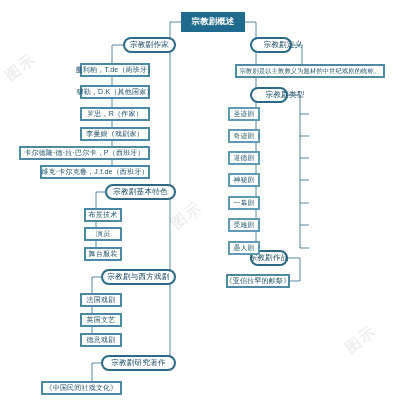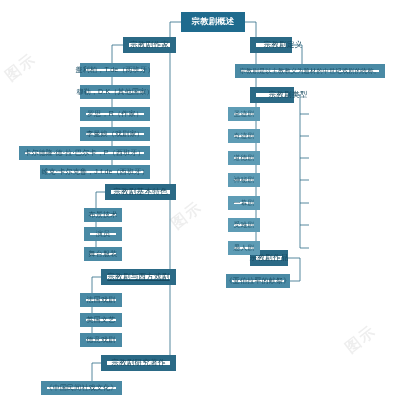--- a/index.html
+++ b/index.html
@@ -23,21 +23,21 @@
     position: absolute;
     left: 0;
     top: 0;
     width: 400px;
     height: 406px;
     pointer-events: none;
   }
   .node {
     position: absolute;
     box-sizing: border-box;
-    border: 6px solid #4c1d95;
+    border: 2px solid #4c1d95;
     background: #ffffff;
     color: #1b4f66;
     font-size: 7.2px;
     line-height: 1.1;
     display: flex;
     align-items: center;
     justify-content: center;
     text-align: center;
     white-space: nowrap;
     letter-spacing: 0.2px;
@@ -46,20 +46,21 @@
     background: #1f6b8e;
     border-color: #1f6b8e;
     color: #ffffff;
     font-size: 8.4px;
     font-weight: bold;
   }
   .node.lvl1 {
     border-color: #2b6a86;
     color: #15485e;
     font-size: 7.6px;
+    border-radius: 8px;
   }
   .node.lvl2 {
     border-color: #4a8aa5;
     color: #1b4f66;
     font-size: 7px;
   }
   .node.lvl3 {
     border-color: #5e9cb5;
     color: #23586e;
     font-size: 6.8px;
@@ -143,21 +144,21 @@
   <div class="watermark" style="left:4px; top:58px;">图示</div>
   <div class="watermark" style="left:170px; top:206px;">图示</div>
   <div class="watermark" style="left:344px; top:330px;">图示</div>
 
   <div class="node root" style="left:181px; top:12px; width:64px; height:20px;">宗教剧概述</div>
 
   <div class="node lvl1" style="left:123px; top:37px; width:53px; height:16px;">宗教剧作家</div>
 
   <div class="node lvl1" style="left:105px; top:184px; width:71px; height:16px;">宗教剧基本特色</div>
 
-  <div class="node lvl1" style="left:101px; top:269px; width:75px; height:16px;text-decoration:underline;">宗教剧与西方戏剧</div>
+  <div class="node lvl1" style="left:101px; top:269px; width:75px; height:16px;">宗教剧与西方戏剧</div>
 
   <div class="node lvl1" style="left:101px; top:355px; width:75px; height:16px;">宗教剧研究著作</div>
 
   <div class="node lvl1" style="left:250px; top:37px; width:42px; height:16px;padding-left:24px;">宗教剧定义</div>
 
   <div class="node lvl1" style="left:250px; top:87px; width:38px; height:16px;padding-left:32px;">宗教剧类型</div>
 
   <div class="node lvl1" style="left:250px; top:250px; width:38px; height:16px;">宗教剧作品</div>
 
   <div class="node lvl2" style="left:80px; top:63px; width:70px; height:14px;">盖利柏，T.de（两班牙）</div>

